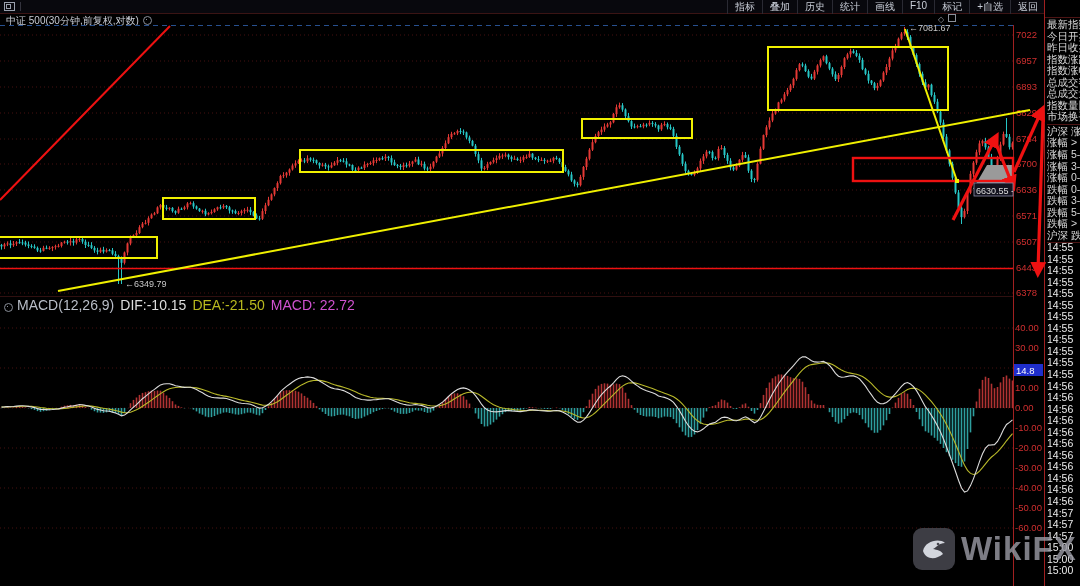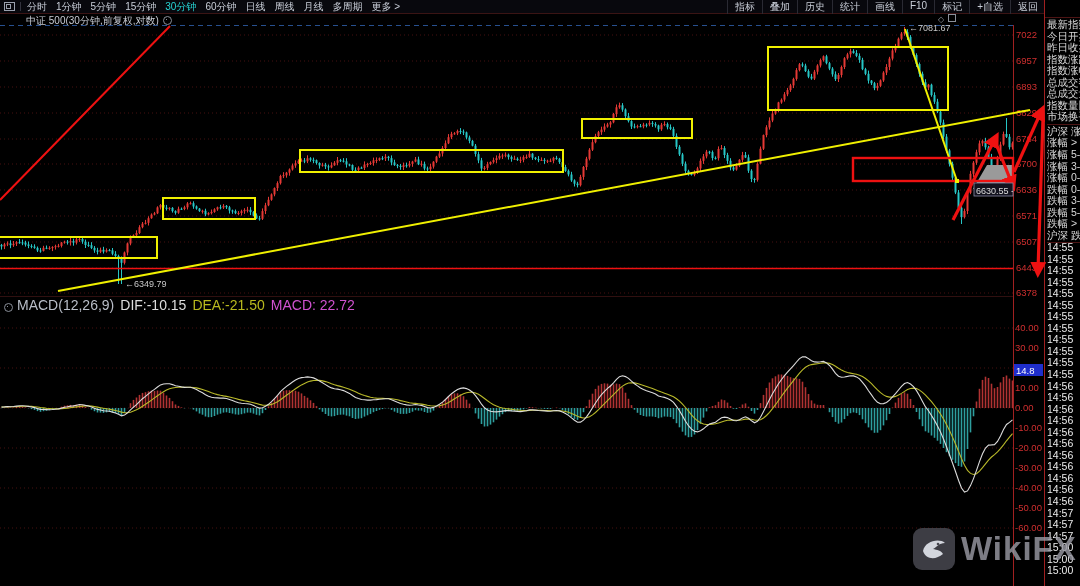--- a/index.html
+++ b/index.html
@@ -17,21 +17,21 @@
   #tb-right{display:flex;margin-left:auto;white-space:nowrap;}
   #tb-right span{padding:0 7px;border-left:1px solid #2a2a33;}
   
   #code-row{position:absolute;left:1047px;top:0px;height:13px;width:33px;font-size:11px;
     font-weight:bold;white-space:nowrap;overflow:hidden;}
   #code-row .g{color:#e23b3b;}
   #code-row .bars{color:#27b857;font-weight:normal;padding:0 2px;}
   #code-row .code{color:#e23b3b;}
   
   #title-row{position:absolute;left:0;top:13px;width:1013px;height:12px;font-size:10px;color:#c8ccd4;}
-  #chart-title{position:absolute;left:6px;top:1px;white-space:nowrap;margin-left:20px;}
+  #chart-title{position:absolute;left:6px;top:1px;white-space:nowrap;}
   .gear{display:inline-block;width:7px;height:7px;border:1px solid #8a8f99;border-radius:50%;
     vertical-align:-1px;margin-left:4px;position:relative;}
   .gear::after{content:"";position:absolute;left:2px;top:2px;width:1px;height:1px;background:#8a8f99;}
   #corner-icons{position:absolute;left:938px;top:1px;color:#8a8f99;font-size:8px;letter-spacing:4px;}
   #corner-box{display:inline-block;width:6px;height:6px;border:1px solid #8a8f99;vertical-align:0px;}
   
   #macd-header{position:absolute;left:0;top:296px;width:1013px;height:14px;border-top:1px solid #301010;
     font-size:14px;white-space:nowrap;}
   #macd-header .gear{margin:0 4px 0 4px;vertical-align:-2px;}
   .macd-name{color:#b9bec8;}
@@ -59,33 +59,20 @@
     letter-spacing:1px;white-space:nowrap;}
 </style>
 </head>
 <body>
 
 <div id="app">
 
   <div id="toolbar">
     <span class="winicon"></span>
     <span class="tbsep"></span>
-    <div id="tf-tabs">
-        <span>分时</span>
-        <span>1分钟</span>
-        <span>5分钟</span>
-        <span>15分钟</span>
-        <span class="active">30分钟</span>
-        <span>60分钟</span>
-        <span>日线</span>
-        <span>周线</span>
-        <span>月线</span>
-        <span>多周期</span>
-        <span>更多 &gt;</span>
-      </div>
     <div id="tb-right">
         <span>指标</span>
         <span>叠加</span>
         <span>历史</span>
         <span>统计</span>
         <span>画线</span>
         <span>F10</span>
         <span>标记</span>
         <span>+自选</span>
         <span>返回</span>

